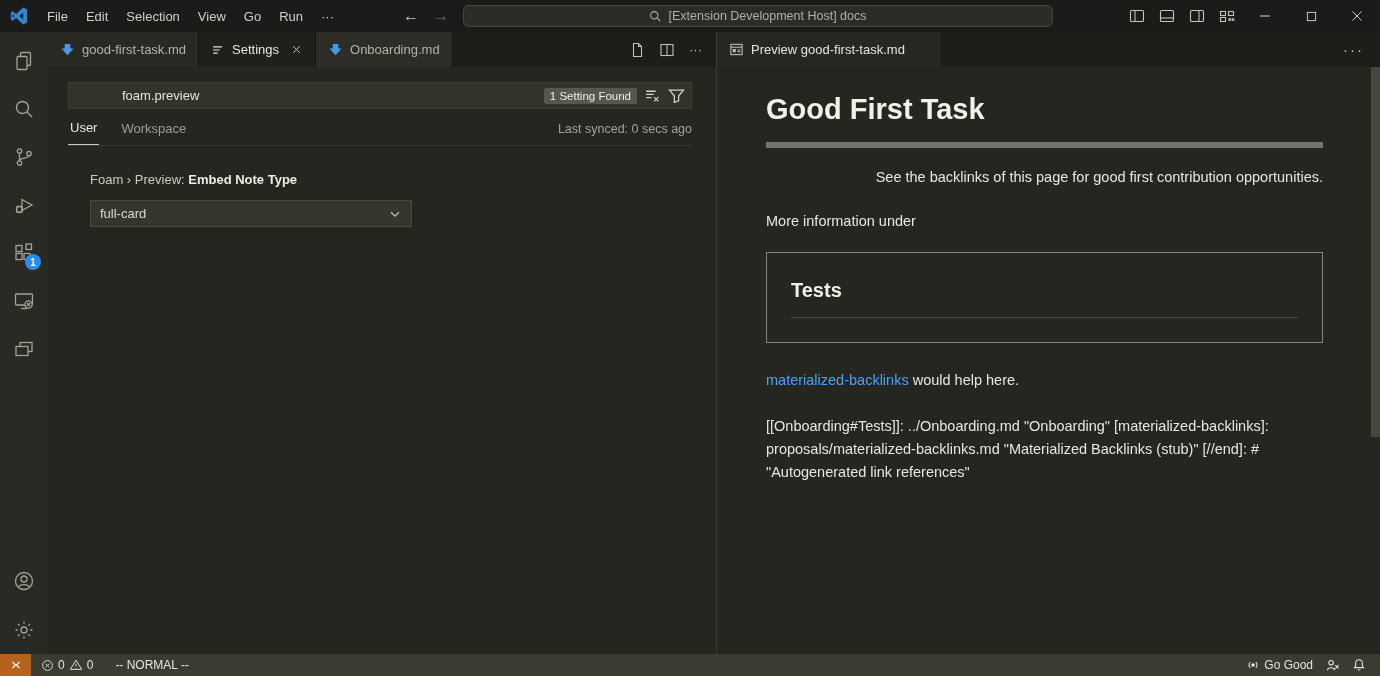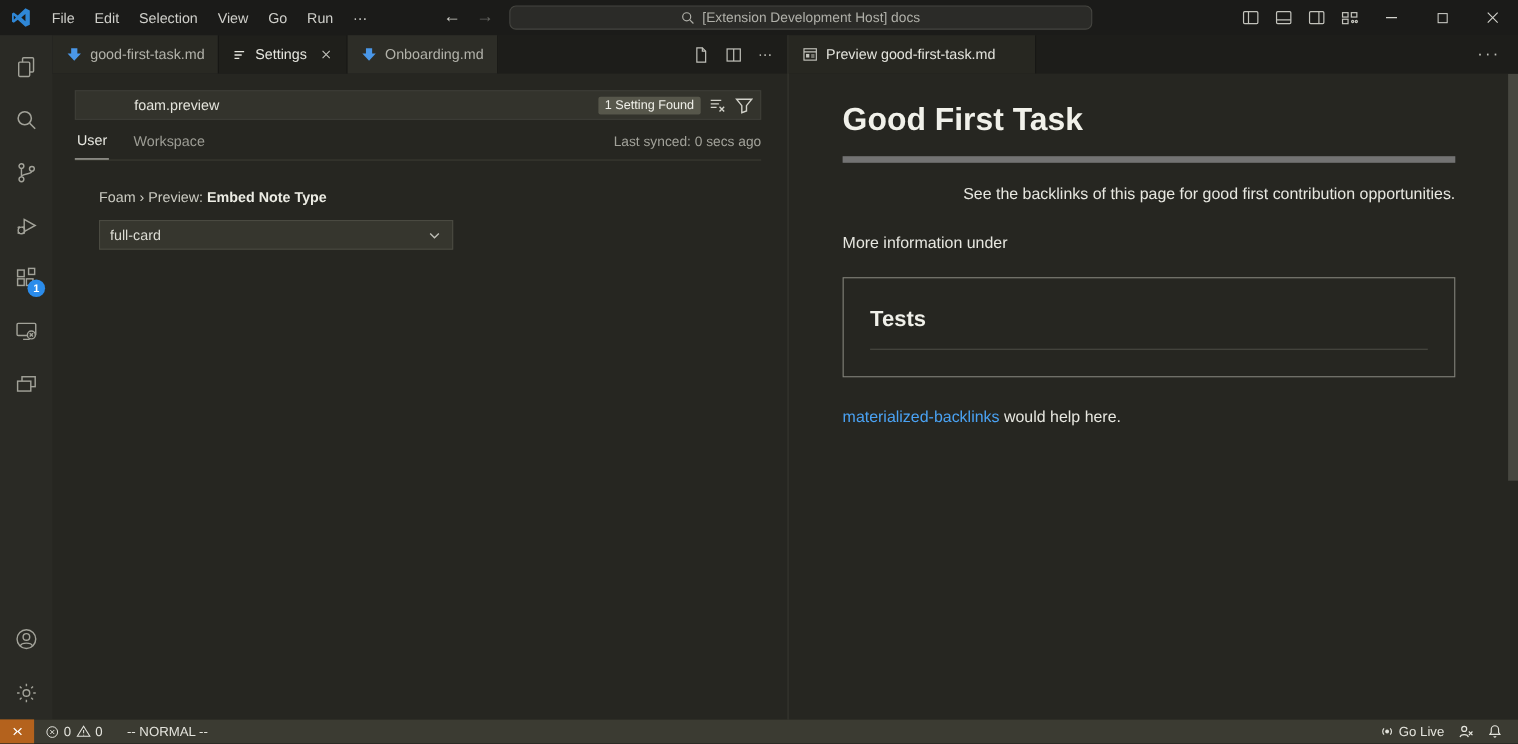--- a/index.html
+++ b/index.html
@@ -12,21 +12,21 @@
   svg { display:block; }
 
   
   .titlebar{ height:32px; background:#1b1b19; display:flex; align-items:center; font-size:13px; color:#cfcfca; }
   .tb-logo{ width:38px; display:flex; justify-content:center; align-items:center; }
   .menu-item{ padding:0 9px; height:32px; display:flex; align-items:center; cursor:default; }
   .nav-arrows{ display:flex; align-items:center; gap:14px; margin:0 14px 0 60px; font-size:16px; }
   .nav-back{ color:#c9c9c3; }
   .nav-fwd{ color:#63635e; }
   .command-center{
-    width:530px; height:22px; background:#2b2b28; border:1px solid #454540; border-radius:6px;
+    width:590px; height:22px; background:#2b2b28; border:1px solid #454540; border-radius:6px;
     display:flex; align-items:center; justify-content:center; gap:6px; color:#b0b0a9; font-size:12.5px;
   }
   .tb-right{ margin-left:auto; display:flex; align-items:center; }
   .layout-btn{ width:30px; height:30px; display:flex; align-items:center; justify-content:center; color:#c3c3bc; }
   .win-btn{ width:46px; height:32px; display:flex; align-items:center; justify-content:center; color:#d3d3cd; }
 
   
   .main{ display:flex; height:622px; }
 
   
@@ -366,20 +366,21 @@
           <div class="md-h1">Good First Task</div>
           <p class="md-p1">See the backlinks of this page for good first contribution opportunities.</p>
           <p class="md-p2">More information under</p>
 
           <div class="embed-card">
             <div class="md-h2">Tests</div>
           </div>
 
           <p class="md-link-para"><a class="md-link">materialized-backlinks</a><span> would help here.</span></p>
 
+          <p class="md-refs">[[Onboarding#Tests]]: ../Onboarding.md "Onboarding" [materialized-backlinks]: proposals/materialized-backlinks.md "Materialized Backlinks (stub)" [//end]: # "Autogenerated link references"</p>
         </div>
         <div class="scrollbar-thumb"></div>
       </div>
     </div>
   </div>
 </div>
 
 <div class="statusbar">
   <div class="remote-block">
     <svg width="14" height="14" viewBox="0 0 16 16" fill="none" stroke="#fff" stroke-width="1.4">
@@ -407,21 +408,21 @@
     <div class="sb-item sb-mode">-- NORMAL --</div>
   </div>
   <div class="sb-right">
     <div class="sb-item">
       <span>
         <svg width="14" height="14" viewBox="0 0 16 16" fill="none" stroke="currentColor" stroke-width="1.2">
             <circle cx="8" cy="8" r="1.4" fill="currentColor"></circle>
             <path d="M4.8 11.2a4.5 4.5 0 0 1 0-6.4M11.2 4.8a4.5 4.5 0 0 1 0 6.4"></path>
           </svg>
       </span>
-      <span>Go Live</span>
+      <span>Go Good</span>
     </div>
     <div class="sb-item">
       <span>
         <svg width="15" height="15" viewBox="0 0 16 16" fill="none" stroke="currentColor" stroke-width="1.2">
             <circle cx="6.5" cy="5" r="2.4"></circle>
             <path d="M2.5 13c.6-3.4 7.4-3.4 8 0"></path>
             <path d="M11 7.5l3.5 3.5M14.5 7.5 11 11"></path>
           </svg>
       </span>
     </div>

